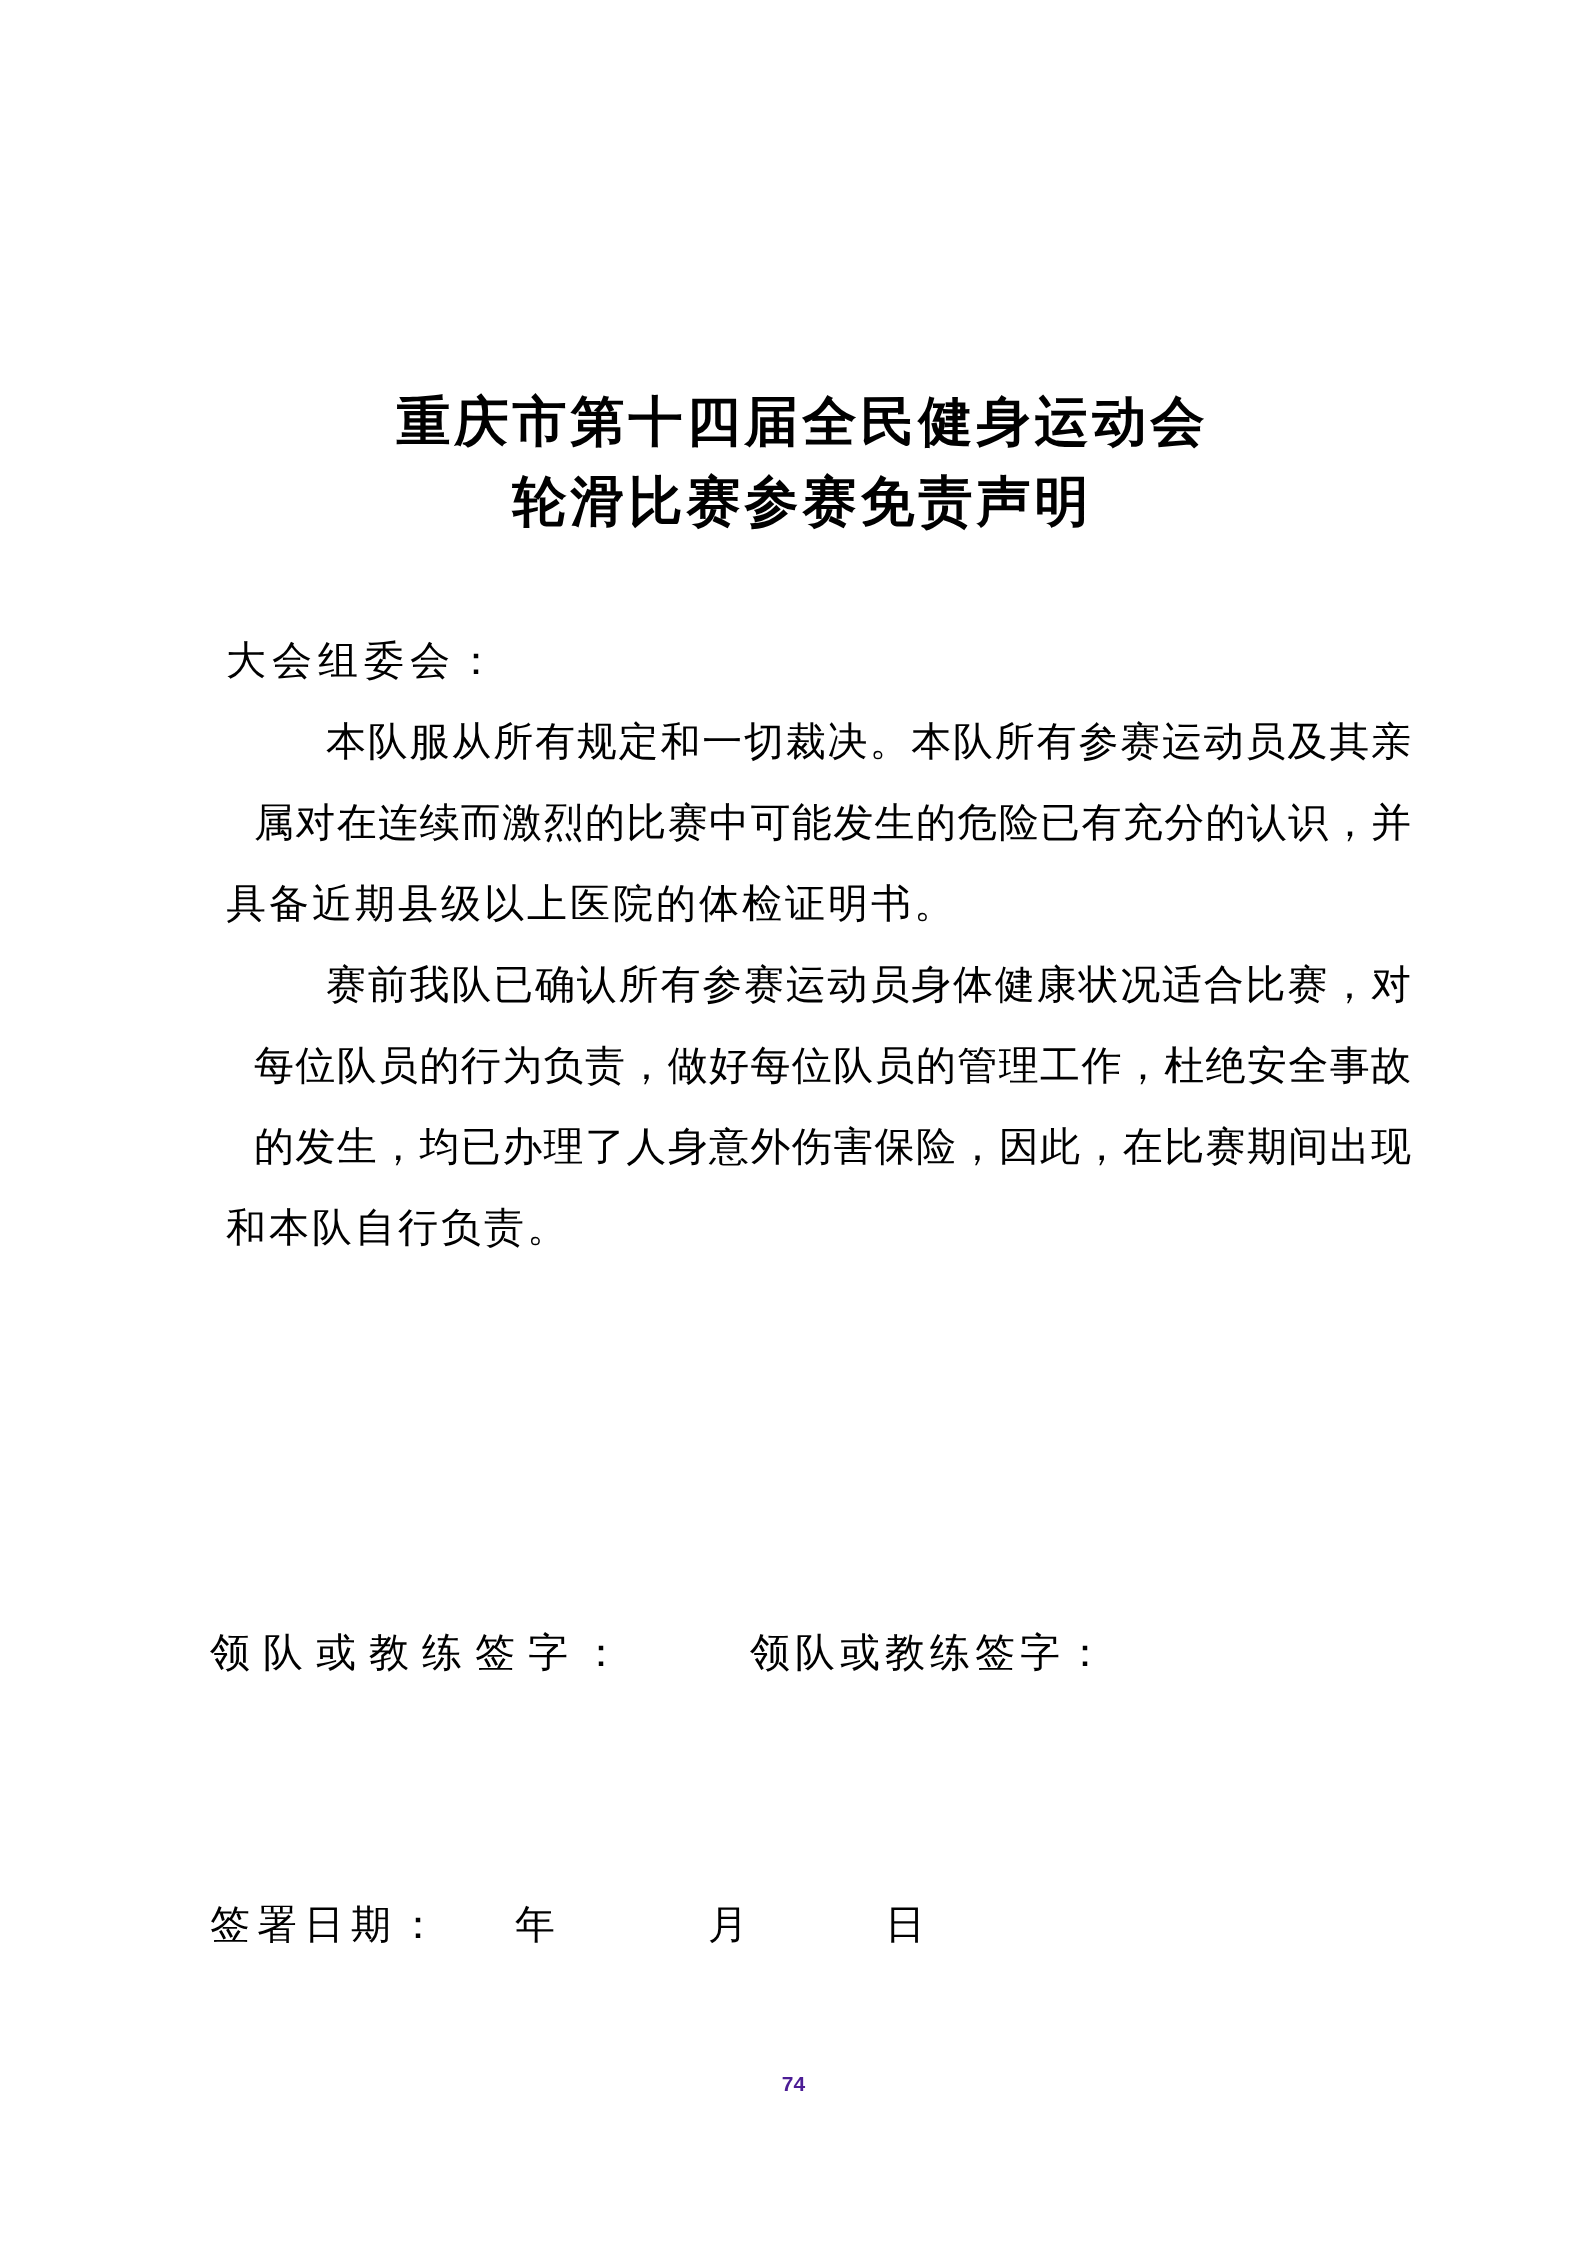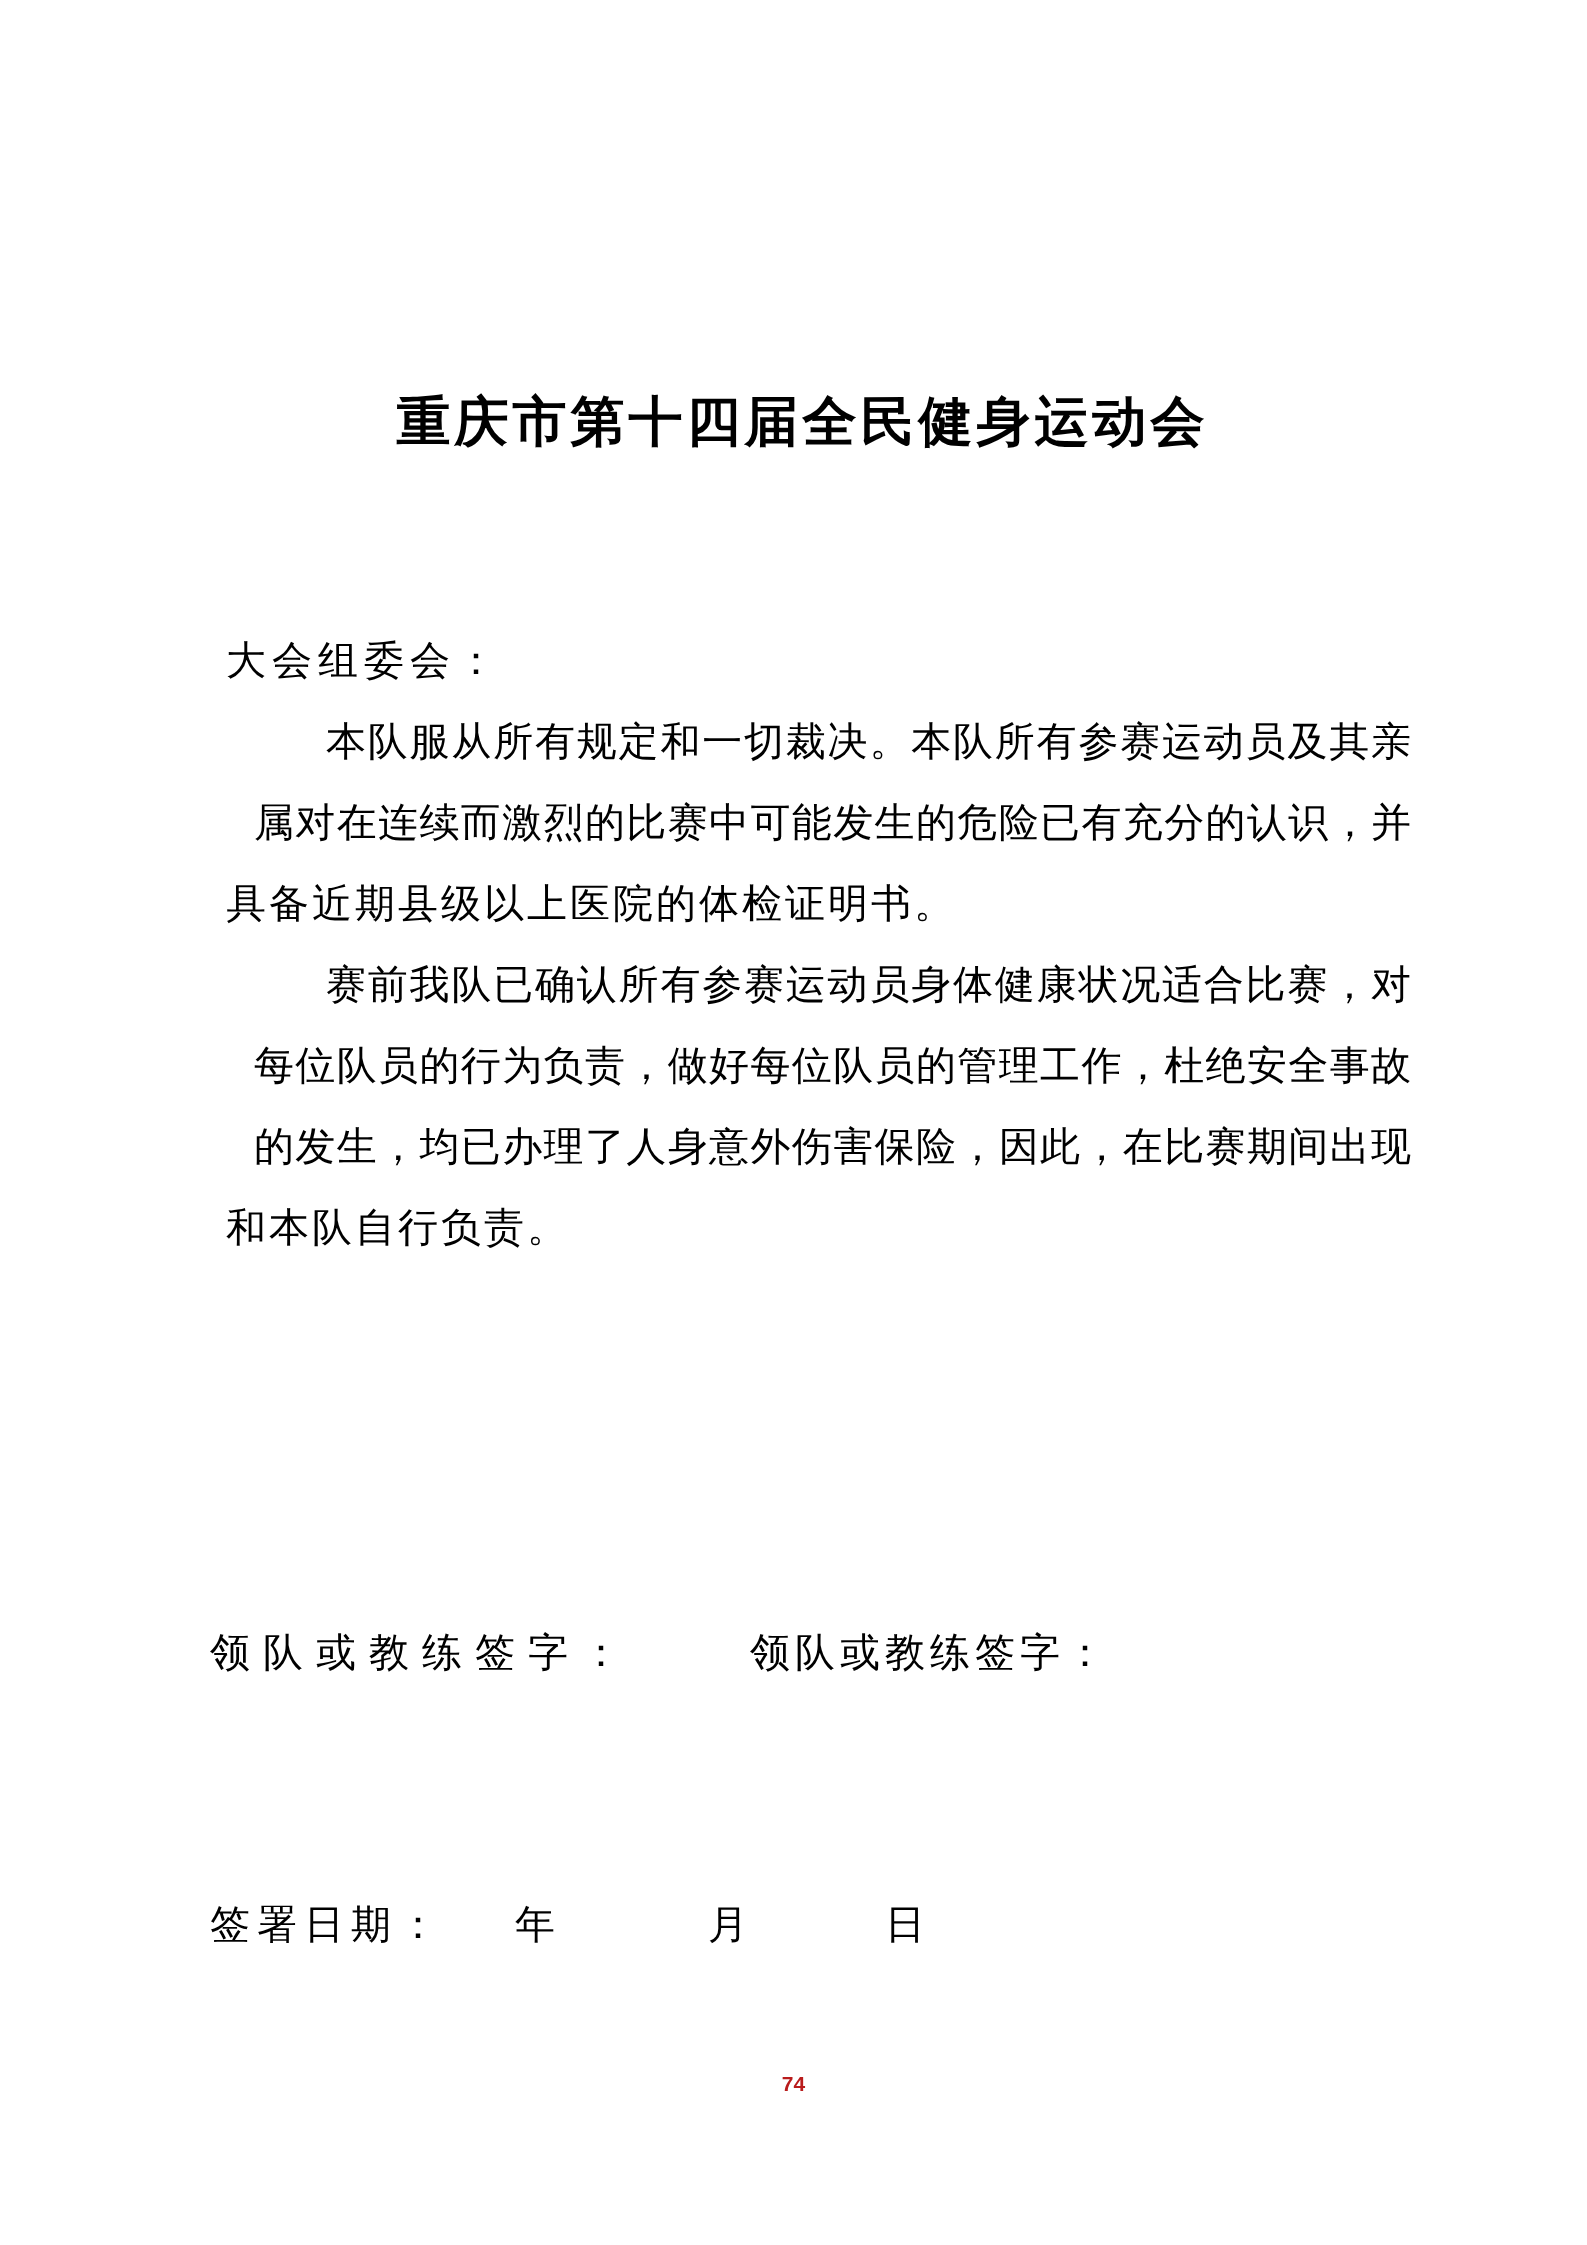--- a/index.html
+++ b/index.html
@@ -82,30 +82,31 @@
   .d-day   { position: absolute; left: 675px; }
   .footer {
     position: absolute;
     left: 0;
     width: 1587px;
     top: 2072px;
     text-align: center;
     font-family: "Liberation Sans", "DejaVu Sans", sans-serif;
     font-weight: 700;
     font-size: 21px;
-    color: #b91c1c;
+    color: #4c1d95;
   }
 </style>
 </head>
 <body>
 
 <div class="page">
 
   <div class="doc-title">
     <div>重庆市第十四届全民健身运动会</div>
+    <div>轮滑比赛参赛免责声明</div>
   </div>
 
   <div class="body-text">
     <div class="line salutation">大会组委会：</div>
 
     <div class="line jl ind">本队服从所有规定和一切裁决。本队所有参赛运动员及其亲</div>
     <div class="line jl">属对在连续而激烈的比赛中可能发生的危险已有充分的认识，并</div>
     <div class="line nj">具备近期县级以上医院的体检证明书。</div>
 
     <div class="line jl ind">赛前我队已确认所有参赛运动员身体健康状况适合比赛，对</div>

